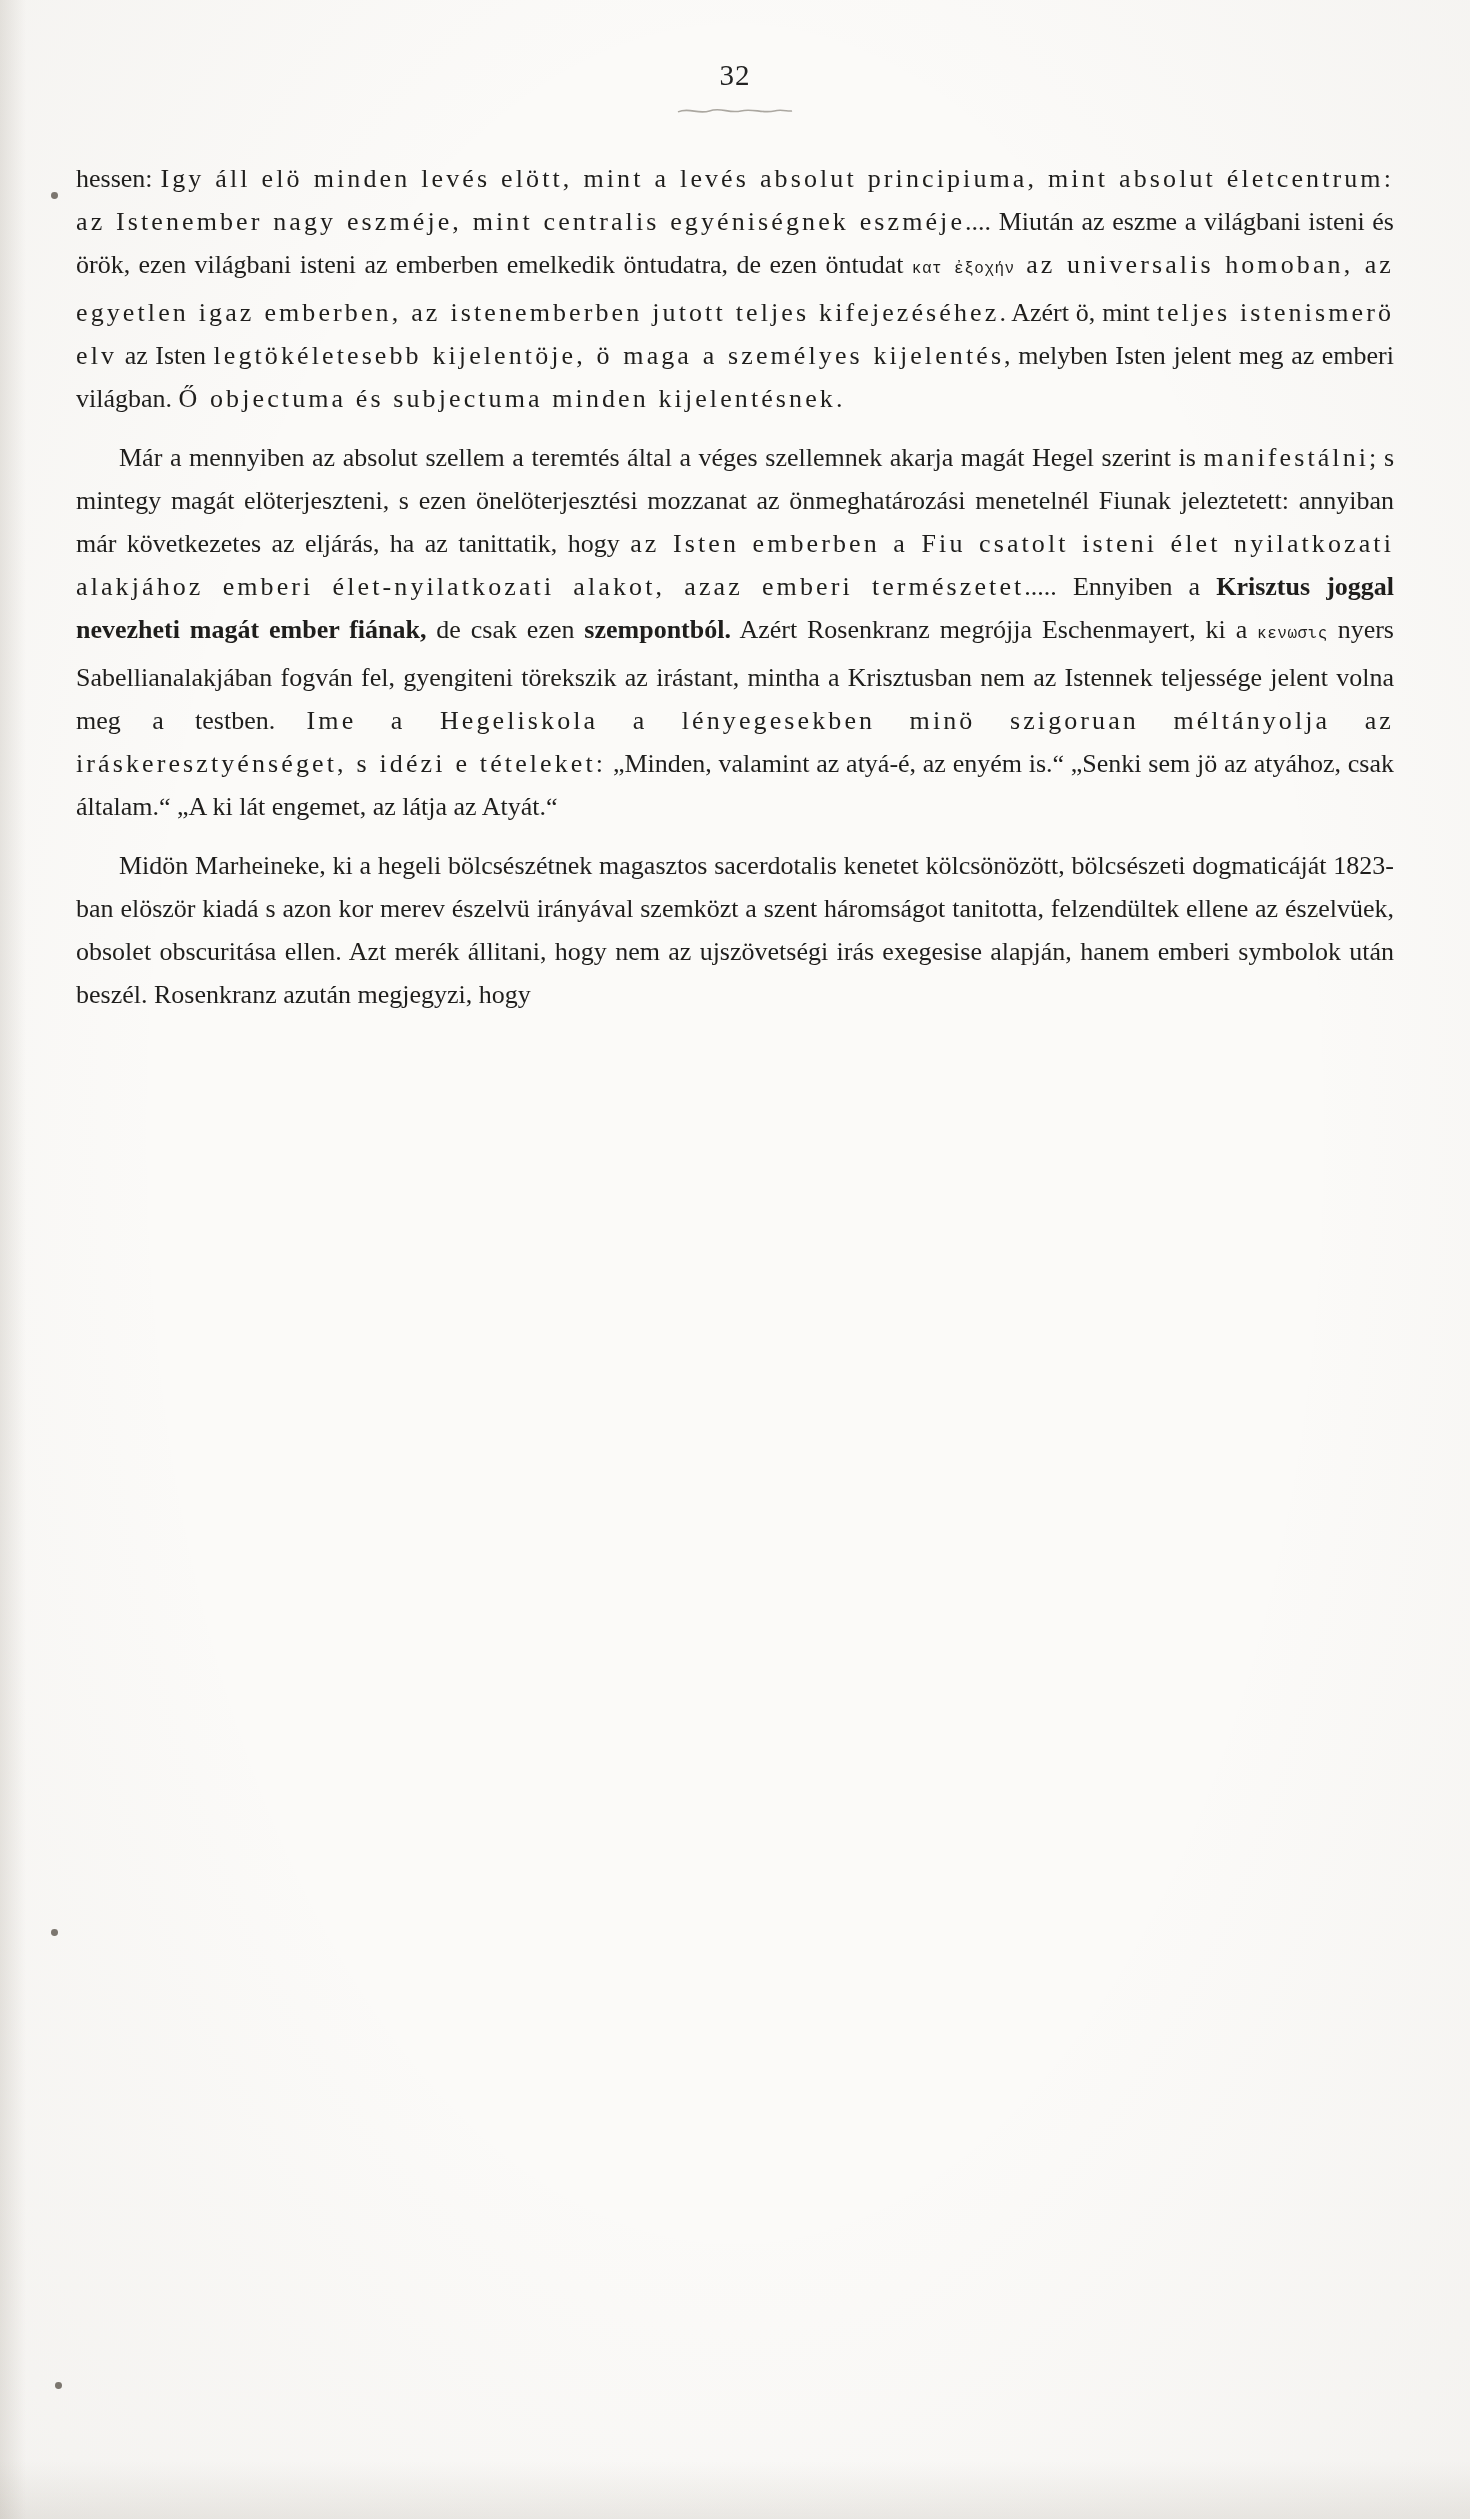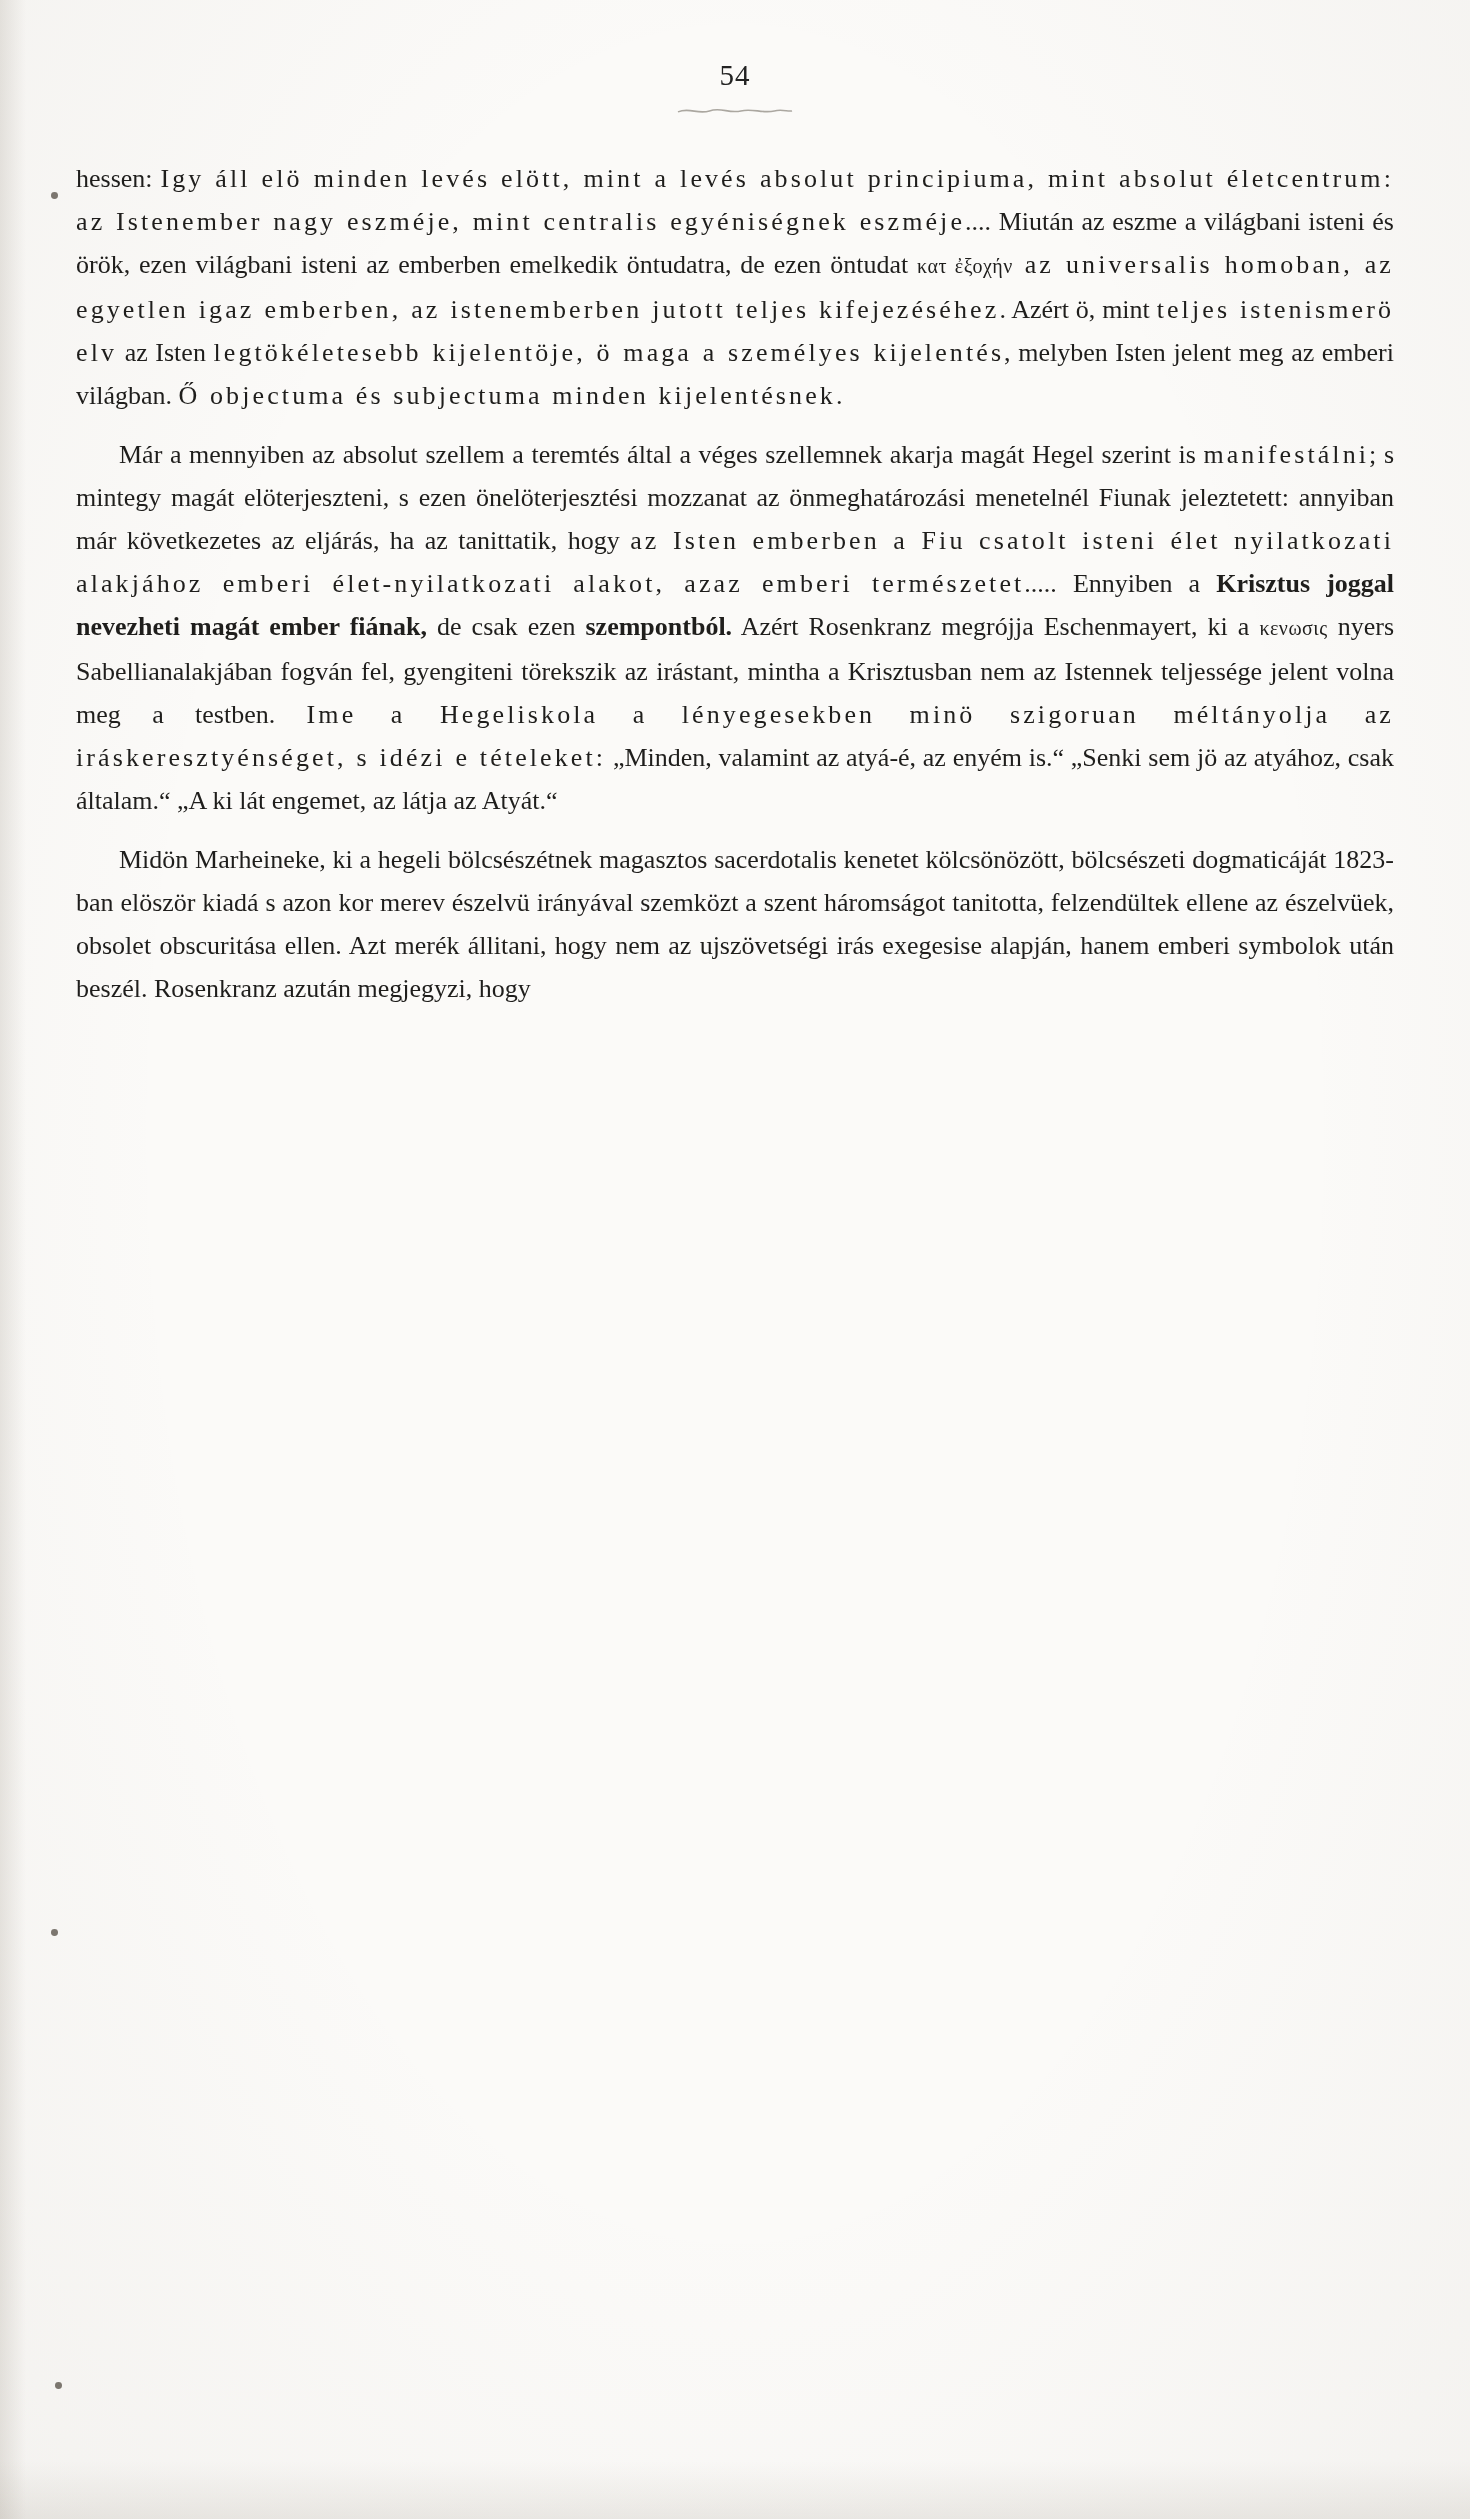--- a/index.html
+++ b/index.html
@@ -61,22 +61,22 @@
     line-height: 43px;
     text-align: justify;
     text-justify: inter-word;
     color: #1f1e1c;
   }
   p + p { margin-top: 16px; }
   .indent { text-indent: 43px; }
   
   .sp { letter-spacing: 3.1px; }
   .gr {
-    font-family: Liberation Serif, serif;
-    font-size: 20px;
+    font-family: Liberation Mono, monospace;
+    font-size: 16px;
     letter-spacing: 0.5px;
   }
   .bold { font-weight: bold; }
   .margin-dot {
     position: absolute;
     width: 6.9px;
     height: 6.9px;
     background: #5c564d;
     border-radius: 50%;
     opacity: .8;
@@ -100,21 +100,21 @@
   }
 </style>
 </head>
 <body>
 
 <div class="page">
 
   <div class="edge-shade-left"></div>
   <div class="edge-shade-bottom"></div>
 
-  <div class="page-number">54</div>
+  <div class="page-number">32</div>
 
   <svg class="page-number-rule" viewBox="0 0 120 10" preserveAspectRatio="none">
     <path d="M2,6 C14,1 22,9 34,5 C46,1 54,8 66,5 C78,2 88,8 100,5 C108,3 114,6 118,5" fill="none" stroke="#6a645a" stroke-width="1.6"></path>
   </svg>
 
   <div class="margin-dot m1"></div>
   <div class="margin-dot m2"></div>
   <div class="margin-dot m3"></div>
 
   <div class="text-block">

